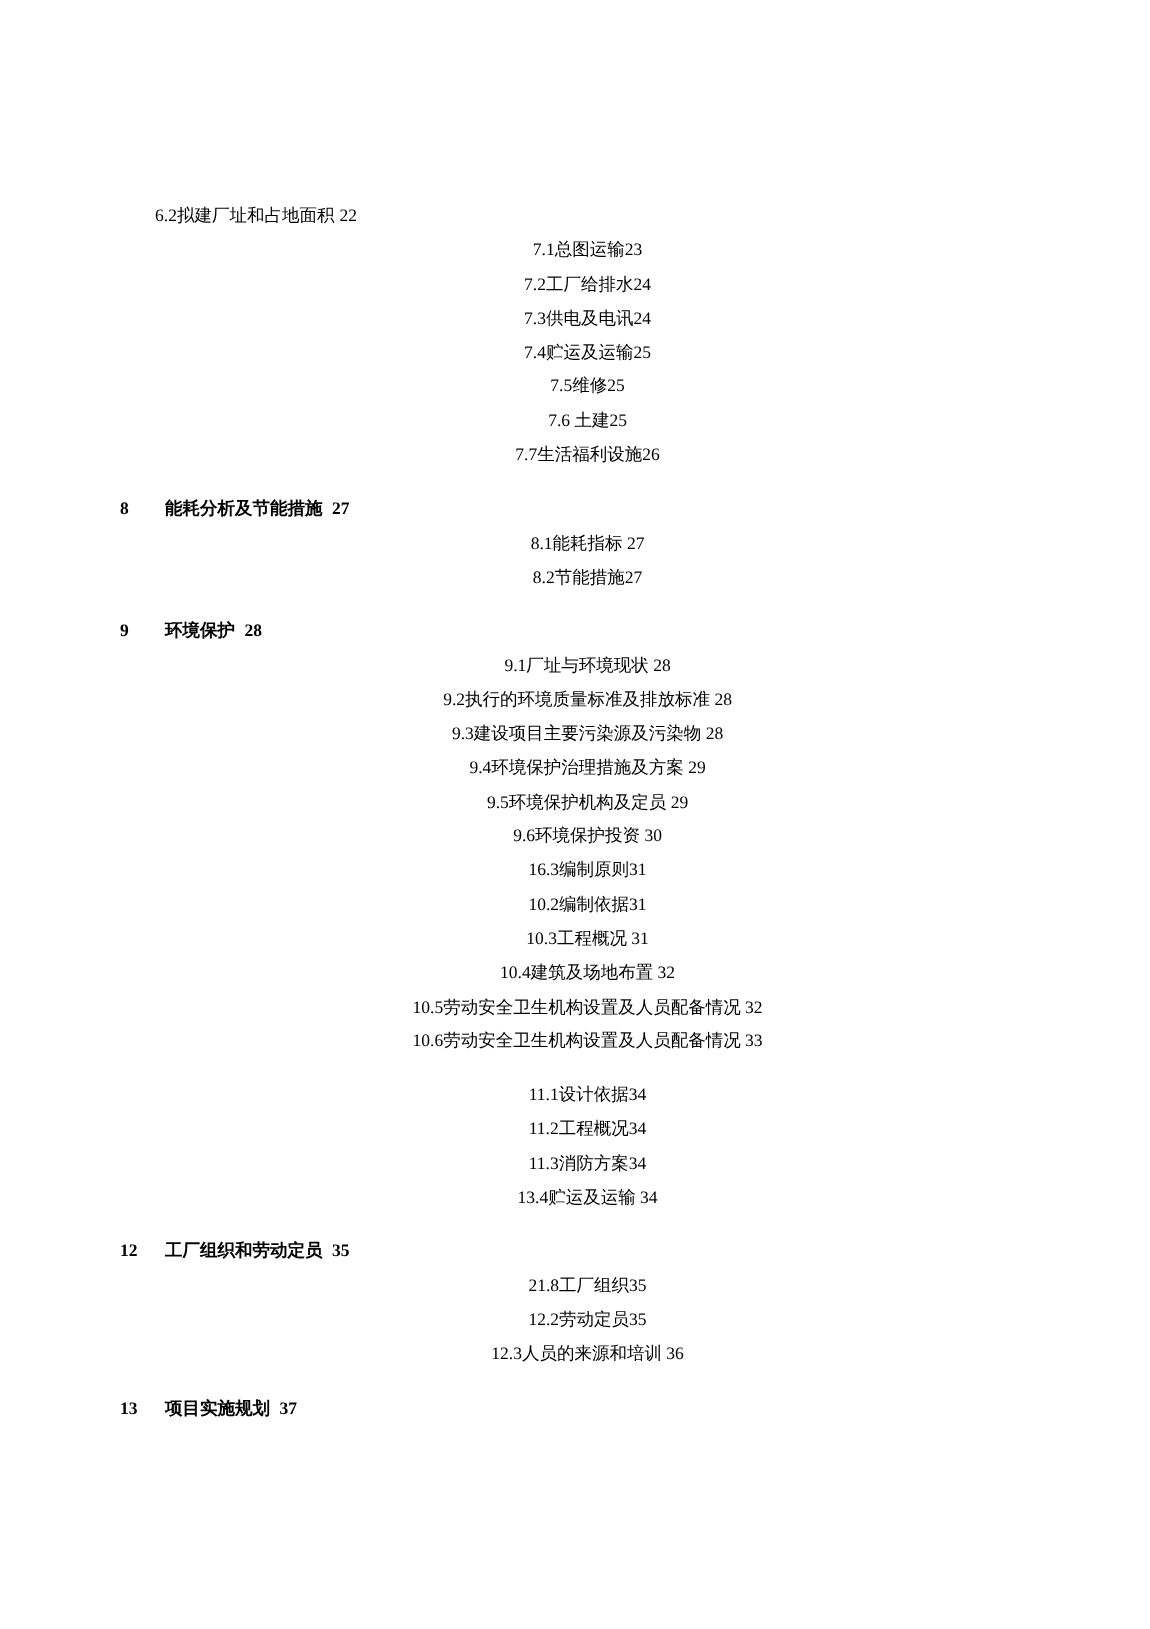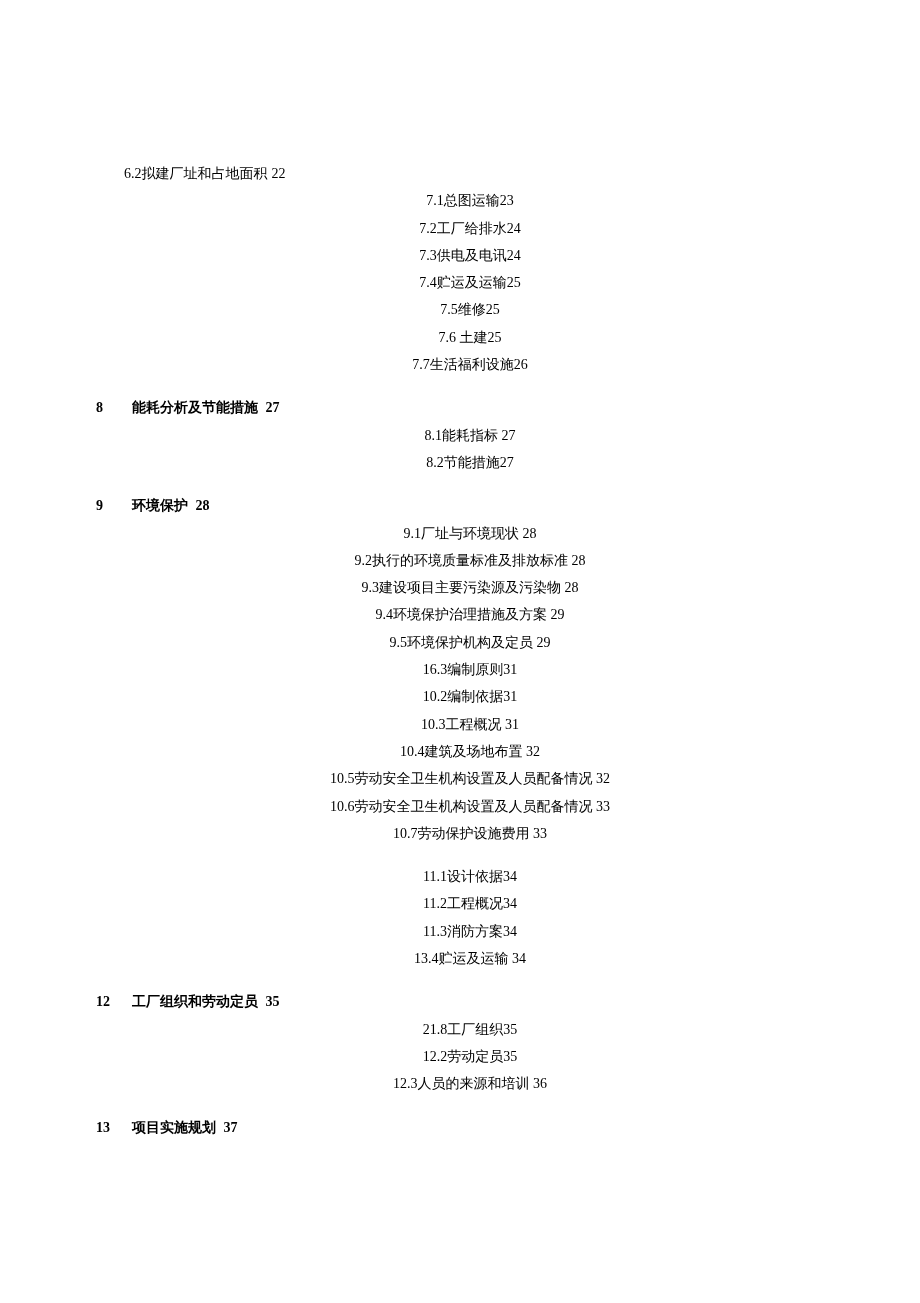--- a/index.html
+++ b/index.html
@@ -62,29 +62,29 @@
       <div class="toc-sub"><span>8.1</span><span>能耗指标</span><span> 27</span></div>
       <div class="toc-sub"><span>8.2</span><span>节能措施</span><span>27</span></div>
     </div>
     <div class="toc-block">
       <div class="toc-chapter"><span class="toc-chapter-num">9</span><span>　环境保护</span><span class="toc-page"> 28</span></div>
       <div class="toc-sub"><span>9.1</span><span>厂址与环境现状</span><span> 28</span></div>
       <div class="toc-sub"><span>9.2</span><span>执行的环境质量标准及排放标准</span><span> 28</span></div>
       <div class="toc-sub"><span>9.3</span><span>建设项目主要污染源及污染物</span><span> 28</span></div>
       <div class="toc-sub"><span>9.4</span><span>环境保护治理措施及方案</span><span> 29</span></div>
       <div class="toc-sub"><span>9.5</span><span>环境保护机构及定员</span><span> 29</span></div>
+      <div class="toc-sub"><span>9.6</span><span>环境保护投资</span><span> 30</span></div>
     </div>
     <div class="toc-block" style="margin-top: -16px;">
       <div class="toc-sub"><span>16.3</span><span>编制原则</span><span>31</span></div>
       <div class="toc-sub"><span>10.2</span><span>编制依据</span><span>31</span></div>
       <div class="toc-sub"><span>10.3</span><span>工程概况</span><span> 31</span></div>
       <div class="toc-sub"><span>10.4</span><span>建筑及场地布置</span><span> 32</span></div>
       <div class="toc-sub"><span>10.5</span><span>劳动安全卫生机构设置及人员配备情况</span><span> 32</span></div>
       <div class="toc-sub"><span>10.6</span><span>劳动安全卫生机构设置及人员配备情况</span><span> 33</span></div>
-      <div class="toc-sub"><span>10.7</span><span>劳动保护设施费用</span><span> 33</span></div>
     </div>
     <div class="toc-block">
       <div class="toc-sub"><span>11.1</span><span>设计依据</span><span>34</span></div>
       <div class="toc-sub"><span>11.2</span><span>工程概况</span><span>34</span></div>
       <div class="toc-sub"><span>11.3</span><span>消防方案</span><span>34</span></div>
       <div class="toc-sub"><span>13.4</span><span>贮运及运输</span><span> 34</span></div>
     </div>
     <div class="toc-block">
       <div class="toc-chapter"><span class="toc-chapter-num">12</span><span>　工厂组织和劳动定员</span><span class="toc-page"> 35</span></div>
       <div class="toc-sub"><span>21.8</span><span>工厂组织</span><span>35</span></div>

